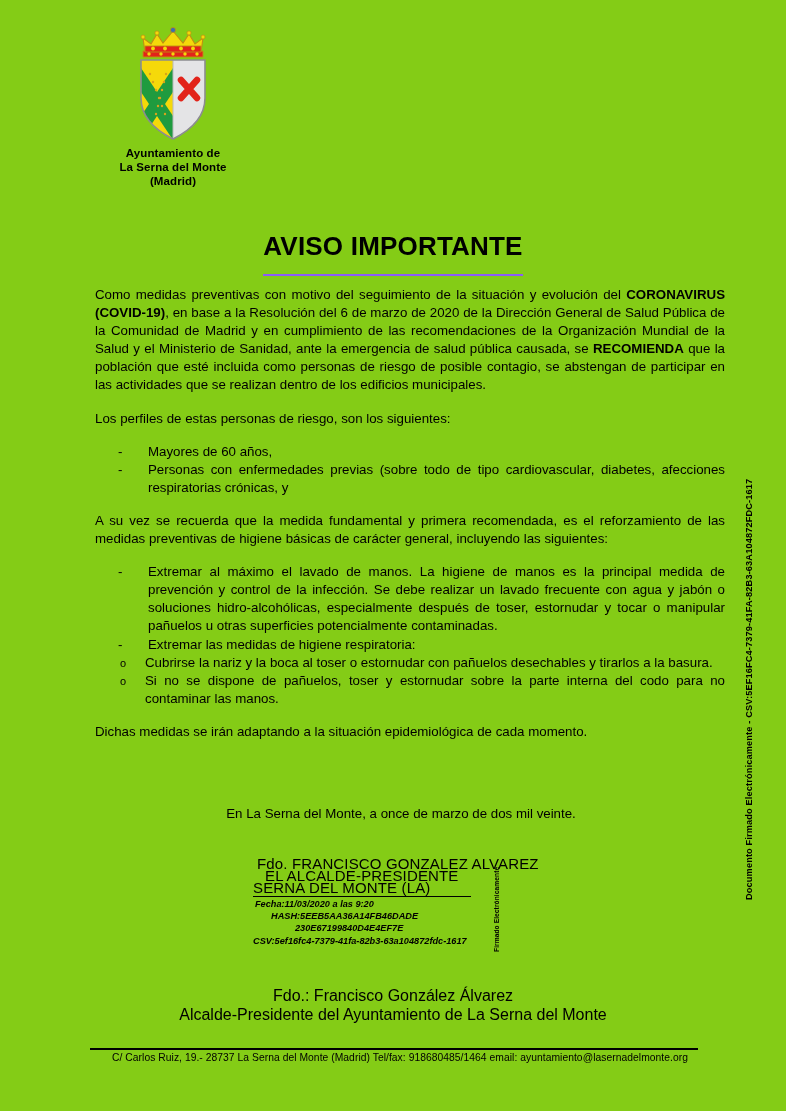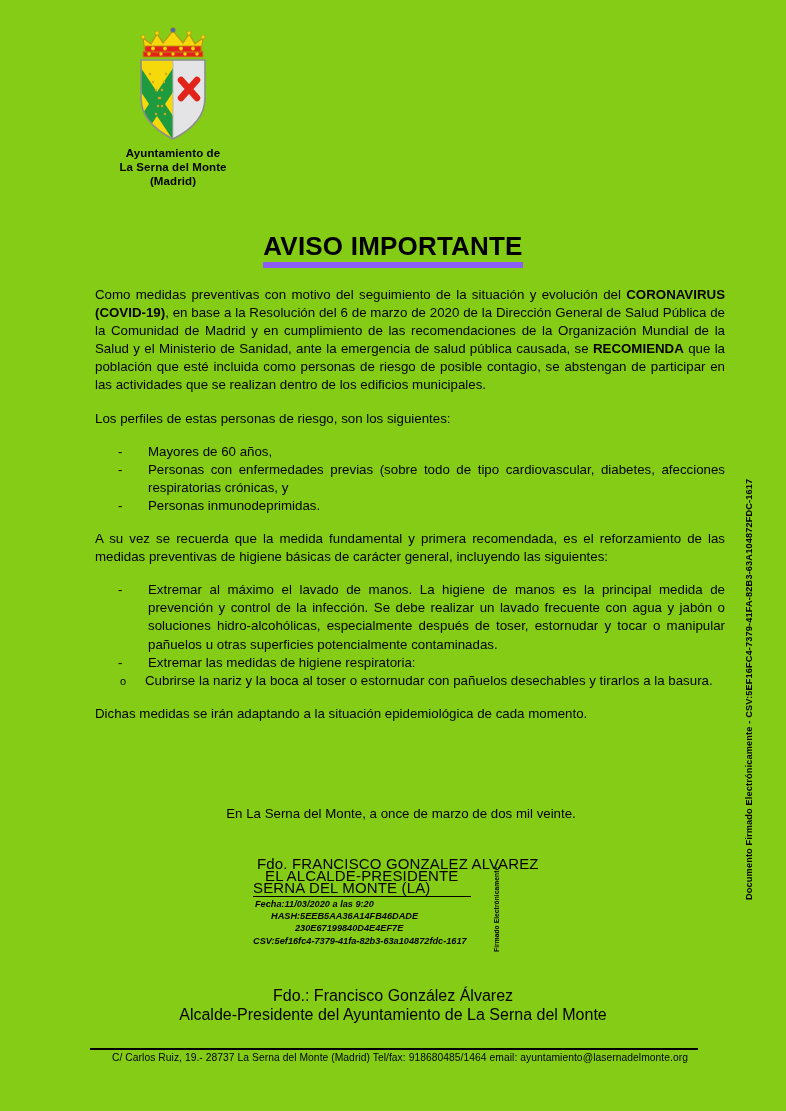--- a/index.html
+++ b/index.html
@@ -45,22 +45,22 @@
     position: absolute;
     left: 0;
     top: 231px;
     width: 786px;
     text-align: center;
     font-size: 26px;
     font-weight: bold;
     letter-spacing: 0.2px;
   }
   #doc-title span {
-    border-bottom: 6px solid #8b5cf6;
-    padding-bottom: 1px;
+    border-bottom: 2px solid #8b5cf6;
+    padding-bottom: 13px;
   }
 
   
   #body-col {
     position: absolute;
     left: 95px;
     top: 286px;
     width: 630px;
     font-size: 13.3px;
     line-height: 18.1px;
@@ -293,32 +293,32 @@
 
   <div id="body-col">
 
     <p class="just"><span>Como medidas preventivas con motivo del seguimiento de la situación y evolución del </span><b>CORONAVIRUS (COVID-19)</b><span>, en base a la Resolución del 6 de marzo de 2020 de la Dirección General de Salud Pública de la Comunidad de Madrid y en cumplimiento de las recomendaciones de la Organización Mundial de la Salud y el Ministerio de Sanidad, ante la emergencia de salud pública causada, se </span><b>RECOMIENDA</b><span> que la población que esté incluida como personas de riesgo de posible contagio, se abstengan de participar en las actividades que se realizan dentro de los edificios municipales.</span></p>
 
     <p class="plain">Los perfiles de estas personas de riesgo, son los siguientes:</p>
 
     <ul class="dash">
       <li class="noj">Mayores de 60 años,</li>
       <li>Personas con enfermedades previas (sobre todo de tipo cardiovascular, diabetes, afecciones respiratorias crónicas, y</li>
-      <li class="noj">Personas inmunodeprimidas.</li>
     </ul>
 
     <p class="just">A su vez se recuerda que la medida fundamental y primera recomendada, es el reforzamiento de las medidas preventivas de higiene básicas de carácter general, incluyendo las siguientes:</p>
 
     <ul class="dash">
       <li>Extremar al máximo el lavado de manos. La higiene de manos es la principal medida de prevención y control de la infección. Se debe realizar un lavado frecuente con agua y jabón o soluciones hidro-alcohólicas, especialmente después de toser, estornudar y tocar o manipular pañuelos u otras superficies potencialmente contaminadas.</li>
       <li class="noj">Extremar las medidas de higiene respiratoria:</li>
     </ul>
 
     <ul class="circ" style="margin-top:-15px; margin-bottom:15px;">
       <li>Cubrirse la nariz y la boca al toser o estornudar con pañuelos desechables y tirarlos a la basura.</li>
+      <li>Si no se dispone de pañuelos, toser y estornudar sobre la parte interna del codo para no contaminar las manos.</li>
     </ul>
 
     <p class="plain">Dichas medidas se irán adaptando a la situación epidemiológica de cada momento.</p>
   </div>
 
   <div id="date-line">En La Serna del Monte, a once de marzo de dos mil veinte.</div>
 
   <div id="sig-stamp">
     <div class="sig-head i1">Fdo. FRANCISCO GONZALEZ ALVAREZ</div>
     <div class="sig-head i2">EL ALCALDE-PRESIDENTE</div>

